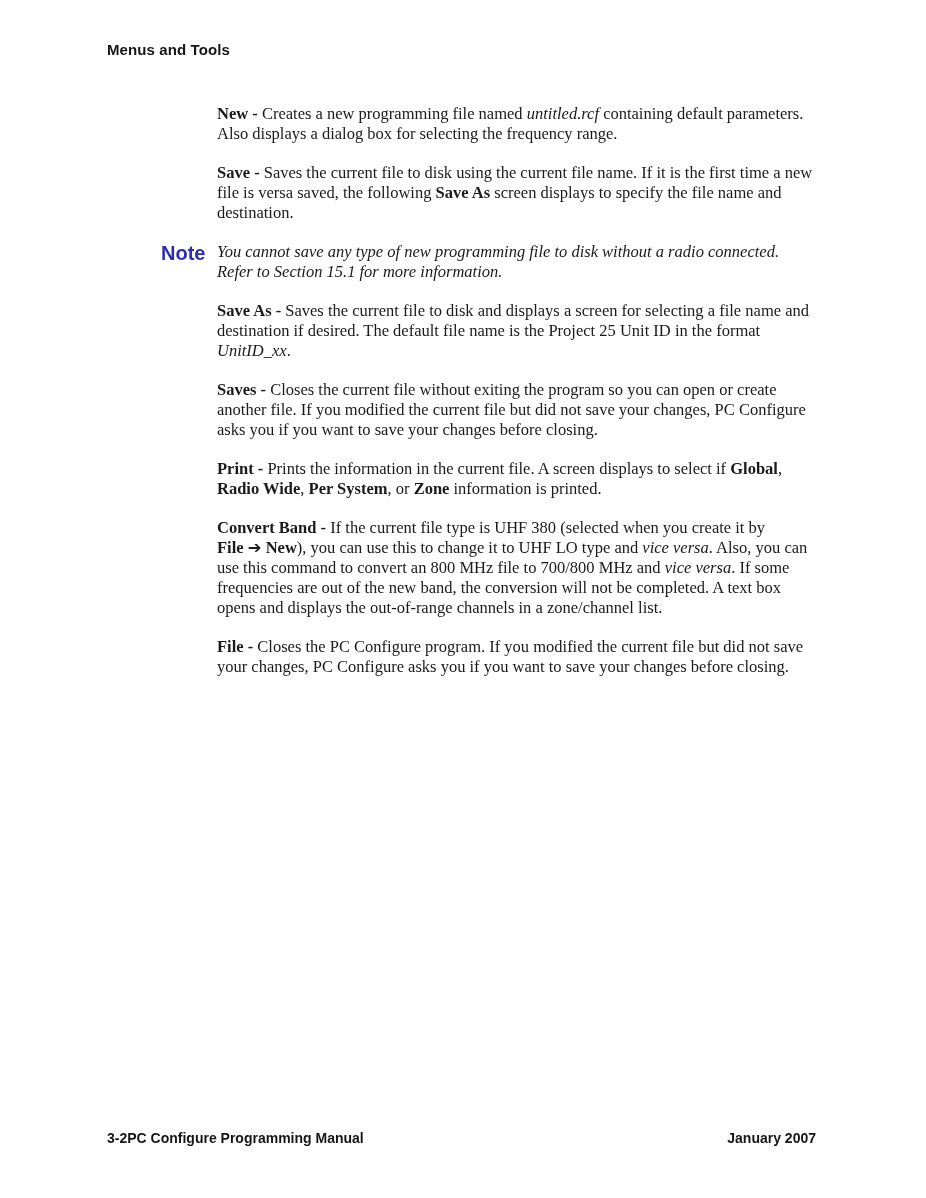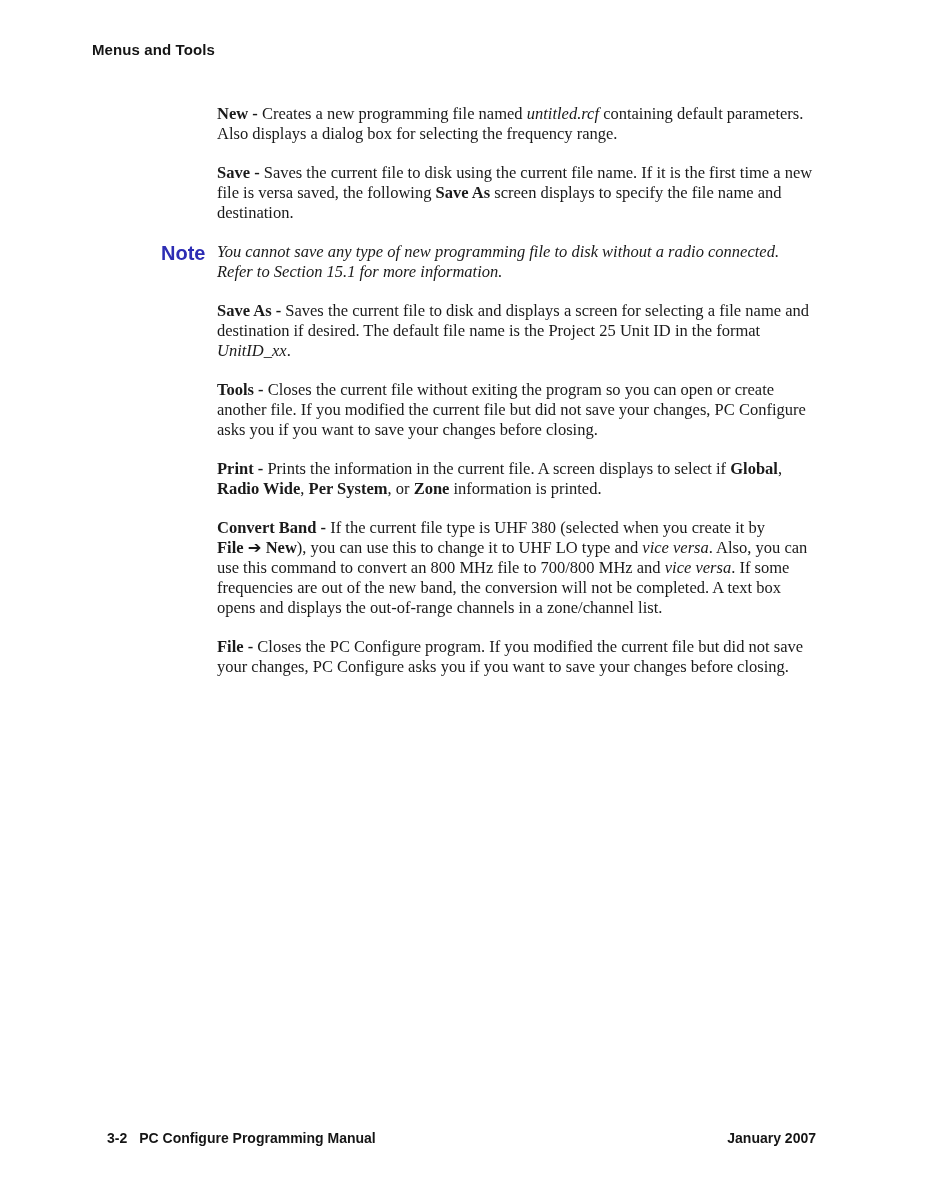--- a/index.html
+++ b/index.html
@@ -6,21 +6,21 @@
   body {
     width: 926px; height: 1198px;
     background: #ffffff;
     position: relative;
     font-family: "Liberation Serif", "DejaVu Serif", "DejaVu Sans", serif;
     color: #1a1a1a;
     overflow: hidden;
   }
   .page { position: absolute; inset: 0; background: #ffffff; }
   .header {
-    position: absolute; left: 92px; top: 41px;
+    position: absolute; left: 107px; top: 41px;
     font-family: "Liberation Sans", "DejaVu Sans", sans-serif;
     font-weight: bold; font-size: 15px; color: #151515;
     letter-spacing: 0.1px;
   }
   .content {
     position: absolute; left: 217px; top: 104px; width: 600px;
     font-size: 16.5px; line-height: 20px;
   }
   .para { margin: 0 0 19px 0; }
   .note-para { position: relative; font-style: italic; }
@@ -32,34 +32,34 @@
   }
   .seg-r { font-weight: normal; font-style: normal; }
   .seg-b { font-weight: bold; font-style: normal; margin-top: 44px; }
   .seg-i { font-style: italic; font-weight: normal; }
   .footer {
     position: absolute; left: 107px; top: 1130px; width: 709px;
     display: flex; justify-content: space-between; align-items: baseline;
     font-family: "Liberation Sans", "DejaVu Sans", sans-serif;
     font-weight: bold; font-size: 14px; color: #151515;
   }
-  .footer-left { display: flex; gap: 12px; }
+  .footer-left { display: flex; }
 </style>
 </head>
 <body>
 
 <div class="page">
   <div class="header">Menus and Tools</div>
 
   <div class="content" id="content">
       <p class="para"><span class="seg-b">New - </span><span class="seg-r">Creates a new programming file named </span><span class="seg-i">untitled.rcf</span><span class="seg-r"> containing default parameters. Also displays a dialog box for selecting the frequency range.</span></p>
       <p class="para"><span class="seg-b">Save - </span><span class="seg-r">Saves the current file to disk using the current file name. If it is the first time a new file is versa saved, the following </span><span class="seg-b">Save As</span><span class="seg-r"> screen displays to specify the file name and destination.</span></p>
       <p class="para note-para"><span class="note-label">Note</span><span class="seg-i">You cannot save any type of new programming file to disk without a radio connected. Refer to Section 15.1 for more information.</span></p>
       <p class="para"><span class="seg-b">Save As - </span><span class="seg-r">Saves the current file to disk and displays a screen for selecting a file name and destination if desired. The default file name is the Project 25 Unit ID in the format </span><span class="seg-i">UnitID_xx</span><span class="seg-r">.</span></p>
-      <p class="para"><span class="seg-b">Tools - </span><span class="seg-r">Closes the current file without exiting the program so you can open or create another file. If you modified the current file but did not save your changes, PC Configure asks you if you want to save your changes before closing.</span></p>
+      <p class="para"><span class="seg-b">Saves - </span><span class="seg-r">Closes the current file without exiting the program so you can open or create another file. If you modified the current file but did not save your changes, PC Configure asks you if you want to save your changes before closing.</span></p>
       <p class="para"><span class="seg-b">Print - </span><span class="seg-r">Prints the information in the current file. A screen displays to select if </span><span class="seg-b">Global</span><span class="seg-r">, </span><span class="seg-b">Radio Wide</span><span class="seg-r">, </span><span class="seg-b">Per System</span><span class="seg-r">, or </span><span class="seg-b">Zone</span><span class="seg-r"> information is printed.</span></p>
       <p class="para"><span class="seg-b">Convert Band - </span><span class="seg-r">If the current file type is UHF 380 (selected when you create it by</span><br><span class="seg-b">File ➔ New</span><span class="seg-r">), you can use this to change it to UHF LO type and </span><span class="seg-i">vice versa</span><span class="seg-r">. Also, you can use this command to convert an 800 MHz file to 700/800 MHz and </span><span class="seg-i">vice versa</span><span class="seg-r">. If some frequencies are out of the new band, the conversion will not be completed. A text box opens and displays the out-of-range channels in a zone/channel list.</span></p>
       <p class="para"><span class="seg-b">File - </span><span class="seg-r">Closes the PC Configure program. If you modified the current file but did not save your changes, PC Configure asks you if you want to save your changes before closing.</span></p>
     </div>
 
   <div class="footer">
     <div class="footer-left">
       <span>3-2</span>
       <span>PC Configure Programming Manual</span>
     </div>

